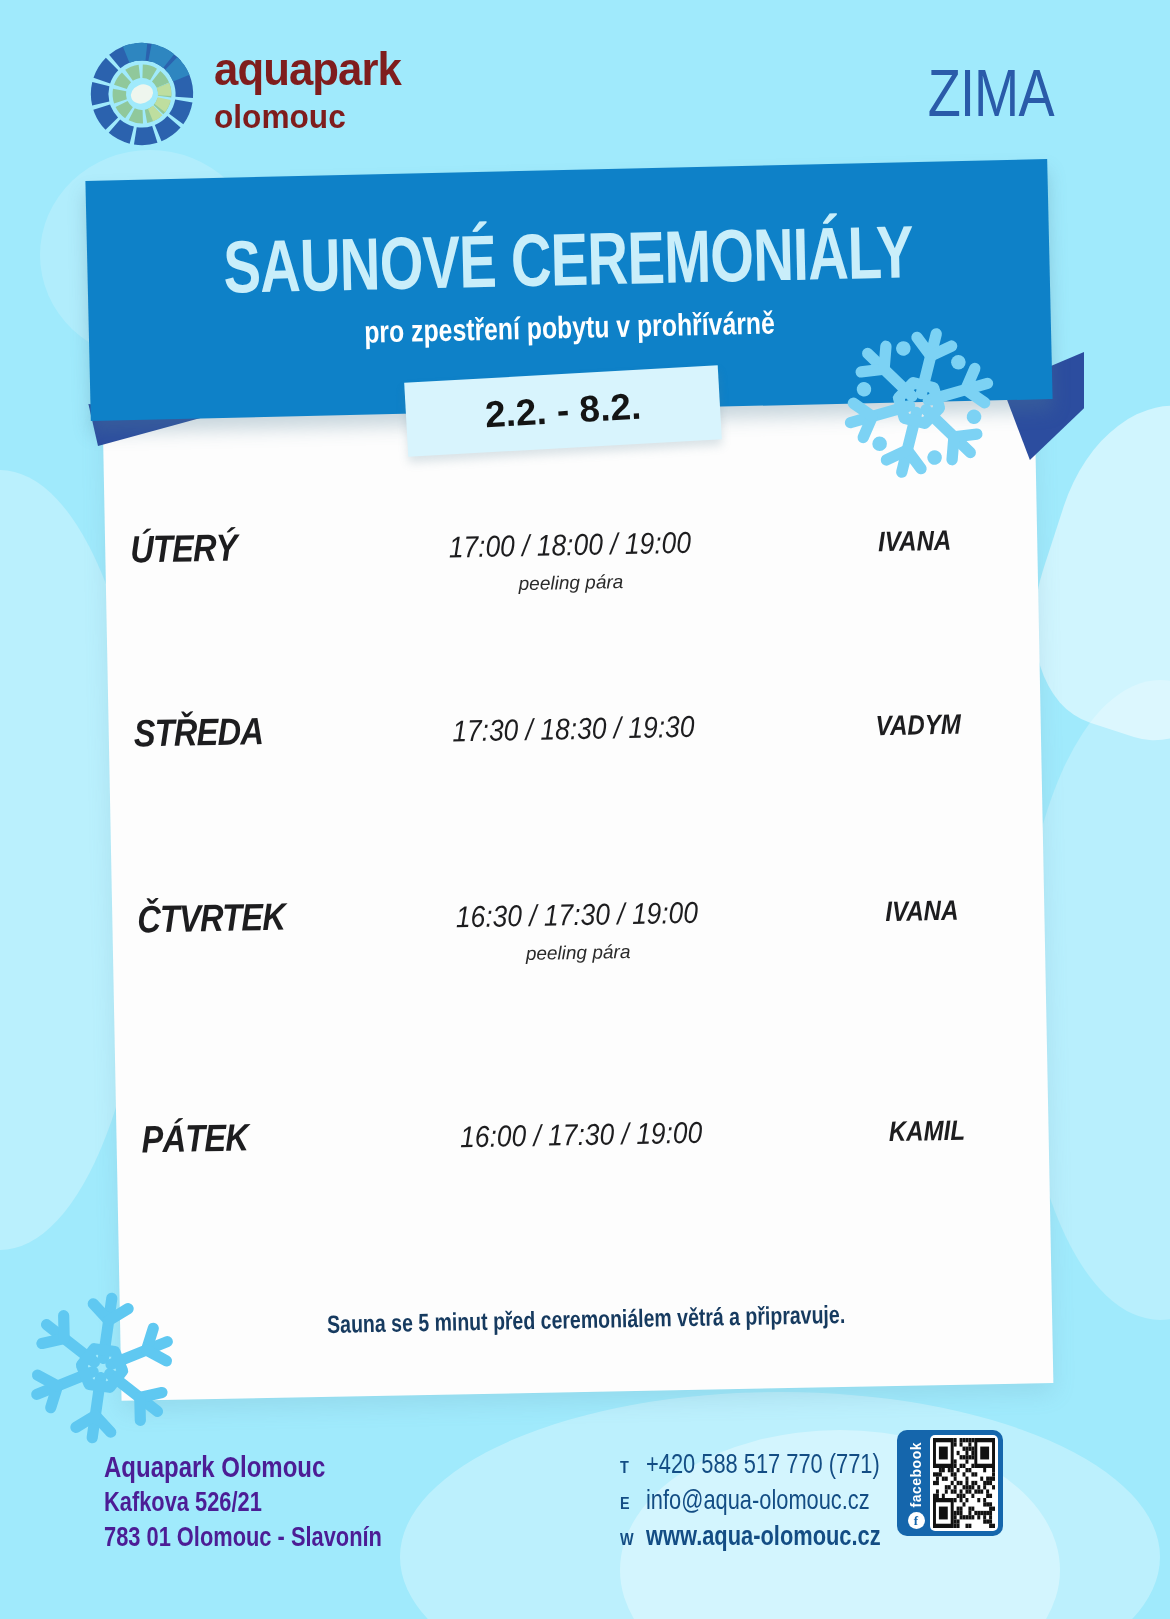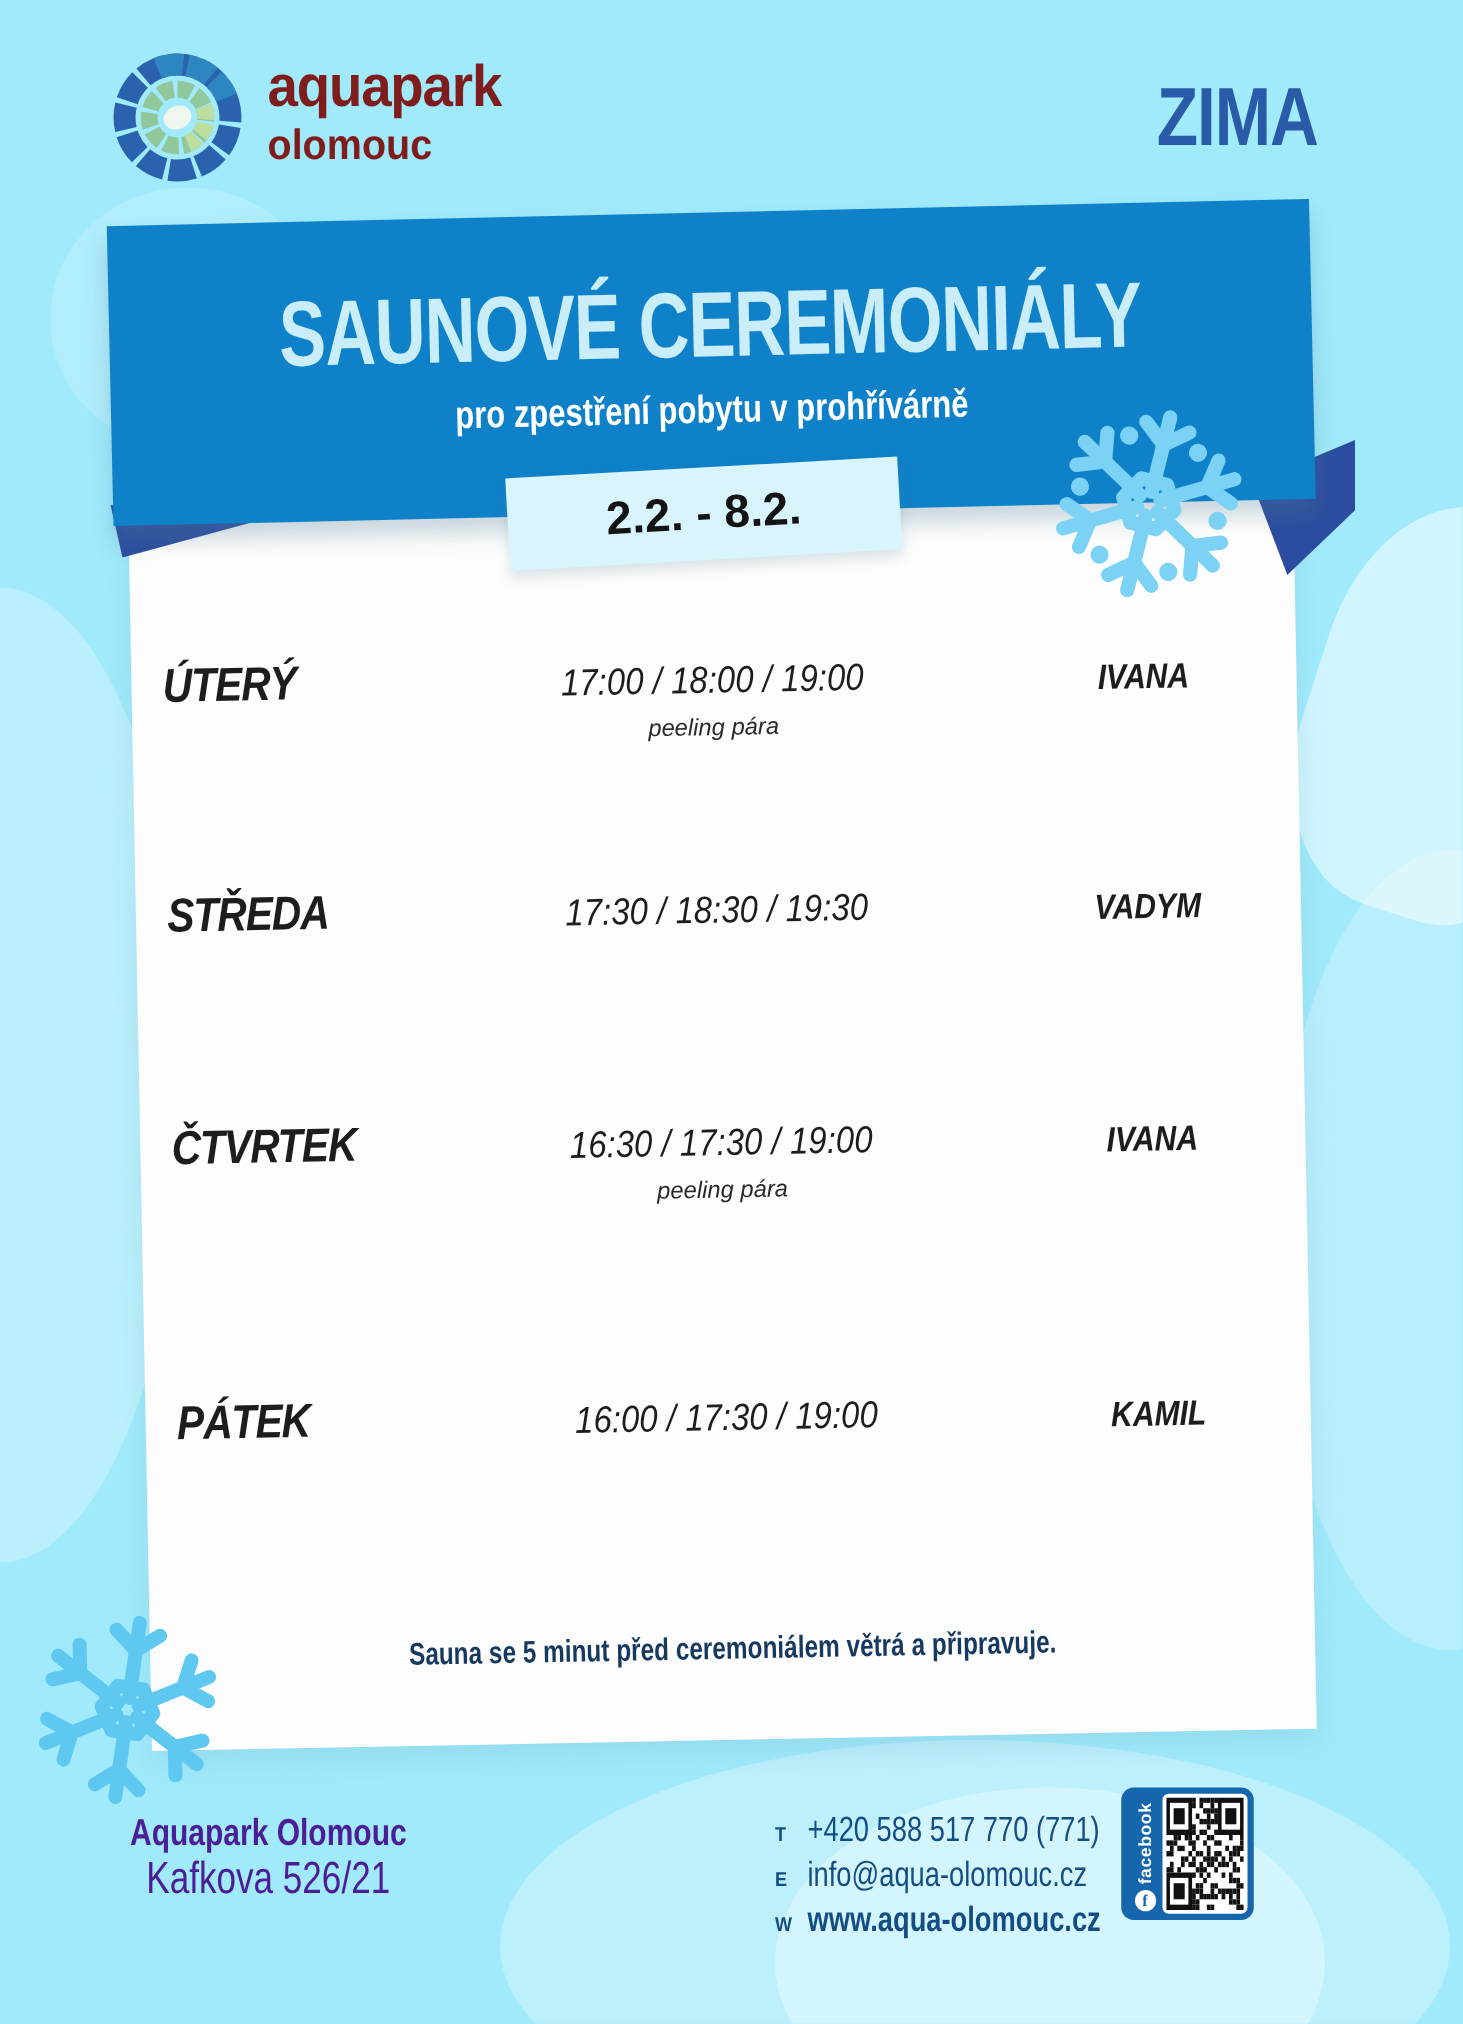--- a/index.html
+++ b/index.html
@@ -10,21 +10,21 @@
     -webkit-font-smoothing:antialiased;
   }
   .abs{position:absolute;}
   
   .blob{position:absolute;background:rgba(255,255,255,0.28);border-radius:50%;z-index:1;}
   
   .logo-mark{left:80px;top:32px;width:124px;height:124px;z-index:2;}
   .logo-text{left:214px;top:44px;z-index:2;color:#7f1d1d;}
   .logo-text .t1{font-size:47px;font-weight:700;letter-spacing:-1px;line-height:50px;display:inline-block;transform:scaleX(.93);transform-origin:left;}
   .logo-text .t2{font-size:34px;font-weight:700;letter-spacing:0px;line-height:36px;margin-top:4px;display:inline-block;transform:scaleX(.93);transform-origin:left;}
-  .season{right:116px;top:62px;z-index:2;color:#2a5ba9;font-size:66px;font-weight:700;line-height:62px;}
+  .season{right:116px;top:62px;z-index:2;color:#2a5ba9;font-size:66px;font-weight:400;line-height:62px;}
   .season span{display:inline-block;transform:scaleX(.82);transform-origin:right;letter-spacing:-1px;}
   
   .fold{position:absolute;background:#2c4d9f;z-index:4;}
   .fold-left{left:86px;top:404px;width:120px;height:42px;clip-path:polygon(2% 0,100% 30%,10% 100%);}
   .fold-right{left:1002px;top:352px;width:82px;height:108px;clip-path:polygon(0 32%,100% 0,100% 52%,34% 100%);}
   
   .banner{
     left:88px;top:170px;width:962px;height:240px;z-index:5;background:#0e81c8;
     transform:rotate(-1.3deg);display:flex;flex-direction:column;align-items:center;
     padding-top:50px;box-sizing:border-box;
@@ -57,21 +57,21 @@
   .footnote{position:absolute;left:0;top:901px;width:100%;text-align:center;color:#163a5f;font-size:25px;font-weight:700;}
   .footnote span{display:inline-block;transform:scaleX(.78);transform-origin:center;}
   
   .flake{position:absolute;z-index:7;}
   .flake svg{stroke:currentColor;fill:none;stroke-width:7;stroke-linecap:round;stroke-linejoin:round;width:100%;height:100%;}
   .flake-tr{left:838px;top:322px;width:162px;height:162px;color:#7cd2f4;transform:rotate(14deg);}
   .flake-bl{left:22px;top:1288px;width:160px;height:160px;color:#5fc8f1;transform:rotate(8deg);}
   
   .venue{left:104px;top:1450px;z-index:2;color:#4c1d95;}
   .venue .vn{font-size:30px;font-weight:700;line-height:34px;display:inline-block;transform:scaleX(.80);transform-origin:left;}
-  .venue .va{font-size:36px;font-weight:400;line-height:35px;display:block;text-align:center;}
+  .venue .va{font-size:28px;font-weight:700;line-height:35px;display:block;}
   .venue .va span{display:inline-block;transform:scaleX(.78);transform-origin:left;}
   .contacts{left:620px;top:1448px;z-index:2;color:#134d84;}
   .contact-row{display:flex;align-items:baseline;height:36px;}
   .contact-row .lab{width:26px;font-size:16px;font-weight:700;transform:scaleX(.9);transform-origin:left;}
   .contact-row .val{font-size:28px;font-weight:500;white-space:nowrap;display:inline-block;transform:scaleX(.78);transform-origin:left;}
   .contact-row.bold .val{font-weight:700;}
   
   .fb-badge{
     left:897px;top:1430px;width:106px;height:106px;z-index:2;background:#1566ac;border-radius:10px;
     display:flex;box-sizing:border-box;padding:5px;
@@ -241,20 +241,21 @@
             <line x1="0" y1="-6" x2="0" y2="-44"></line>
             <line x1="0" y1="-30" x2="-11" y2="-39"></line>
             <line x1="0" y1="-30" x2="11" y2="-39"></line>
           </g>
       <polygon points="13,0 6.5,11.26 -6.5,11.26 -13,0 -6.5,-11.26 6.5,-11.26"></polygon>
     </svg></div>
 
 <div class="abs venue">
   <span class="vn">Aquapark Olomouc</span>
   <span class="va"><span>Kafkova 526/21</span></span>
+  <span class="va"><span>783 01 Olomouc - Slavonín</span></span>
 </div>
 
 <div class="abs contacts">
   <div class="contact-row">
     <span class="lab">T</span>
     <span class="val">+420 588 517 770 (771)</span>
   </div>
   <div class="contact-row">
     <span class="lab">E</span>
     <span class="val">info@aqua-olomouc.cz</span>

